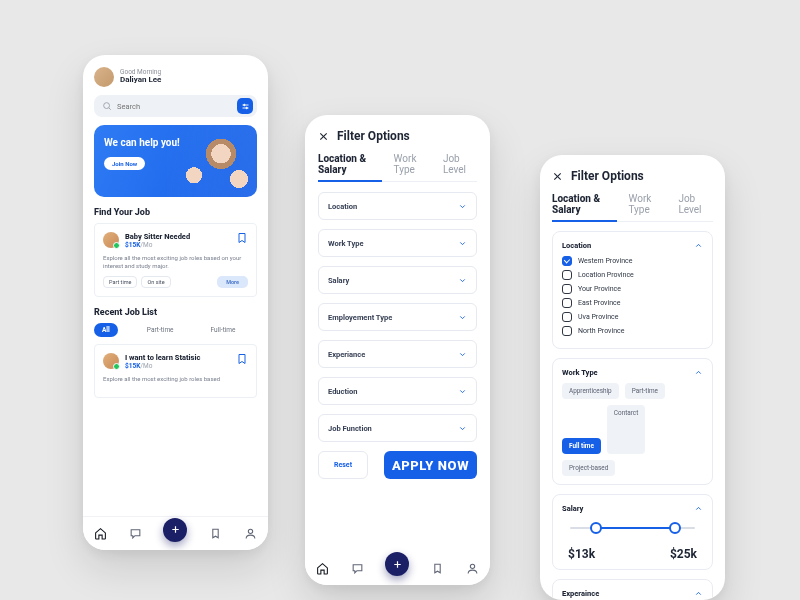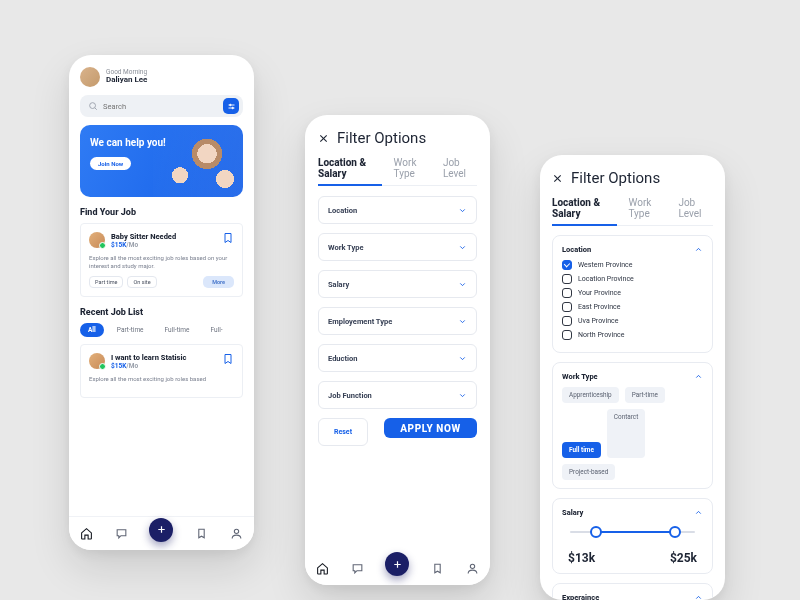--- a/index.html
+++ b/index.html
@@ -1,19 +1,19 @@
 <!DOCTYPE html>
 <html><head>
 <meta charset="utf-8">
 <style>
   *{box-sizing:border-box;margin:0;padding:0;font-family:-apple-system,BlinkMacSystemFont,'Segoe UI',Roboto,sans-serif;}
   body{background:#e8e8e8;width:800px;height:600px;overflow:hidden;position:relative;}
   .phone{position:absolute;background:#fff;border-radius:22px;box-shadow:0 18px 40px rgba(0,0,0,0.12),0 4px 12px rgba(0,0,0,0.06);overflow:hidden;}
   
-  #p1{left:69px;top:55px;width:185px;height:495px;padding:12px 11px 0;}
+  #p1{left:83px;top:55px;width:185px;height:495px;padding:12px 11px 0;}
   .grt{display:flex;align-items:center;gap:6px;margin-bottom:8px;}
   .avatar{width:20px;height:20px;border-radius:50%;background:linear-gradient(135deg,#d9b38c,#c49a6c);}
   .grt-txt{line-height:1.1;}
   .grt-hi{font-size:6.5px;color:#8a8f98;}
   .grt-name{font-size:8px;font-weight:700;color:#1d2433;}
   .search{display:flex;align-items:center;background:#eef1f5;border-radius:8px;height:22px;padding:0 4px 0 8px;margin-bottom:8px;}
   .search-ic{width:10px;height:10px;color:#9aa0ab;}
   .search-in{flex:1;border:0;background:transparent;font-size:7.5px;color:#6c727f;outline:none;margin-left:5px;}
   .filter-btn{width:16px;height:16px;border-radius:5px;background:#1660e8;display:flex;align-items:center;justify-content:center;}
   .filter-btn svg{width:9px;height:9px;color:#fff;}
@@ -22,50 +22,50 @@
   .hero-btn{margin-top:8px;display:inline-block;background:#fff;color:#1660e8;font-size:6px;font-weight:700;border-radius:10px;padding:3px 8px;}
   .hero-img{position:absolute;right:0;top:0;bottom:0;width:90px;background:radial-gradient(circle at 60% 40%,#f2d6c2 14%,#b88b68 14% 22%,transparent 22%),radial-gradient(circle at 30% 70%,#f2d6c2 10%,transparent 10%),radial-gradient(circle at 80% 75%,#f2d6c2 10%,transparent 10%),linear-gradient(100deg,rgba(255,255,255,0.0),rgba(255,255,255,0.08));}
   .sec-t{font-size:9px;font-weight:800;color:#1d2433;margin-bottom:6px;}
   .card{border:1px solid #eceff4;border-radius:4px;padding:8px;margin-bottom:10px;}
   .job-h{display:flex;align-items:flex-start;gap:6px;margin-bottom:5px;}
   .job-av{width:16px;height:16px;border-radius:50%;background:linear-gradient(135deg,#e2b07a,#c88a58);position:relative;flex:0 0 auto;}
   .job-av::after{content:"";position:absolute;right:-1px;bottom:-1px;width:5px;height:5px;border-radius:50%;background:#22c55e;border:1px solid #fff;}
   .job-tt{font-size:7.5px;font-weight:800;color:#1d2433;}
   .job-sal{font-size:6.5px;font-weight:700;}
   .job-sal .amt{color:#1660e8;}
-  .job-sal .per{color:#9aa0ab;font-weight:700;margin-top:40px;}
+  .job-sal .per{color:#9aa0ab;font-weight:400;margin-top:40px;}
   .bm{margin-left:auto;width:12px;height:12px;color:#1660e8;}
   .job-desc{font-size:6px;color:#7b8190;line-height:1.35;margin-bottom:6px;}
   .chips{display:flex;gap:4px;align-items:center;}
   .chip{font-size:5.5px;border:1px solid #e4e8ef;border-radius:4px;padding:2px 5px;color:#4a5160;background:#fff;}
   .more{margin-left:auto;font-size:5.5px;background:#dbe7fb;color:#4474c9;border-radius:5px;padding:3px 9px;font-weight:600;}
-  .pills{display:flex;gap:5px;margin-bottom:7px;}
+  .pills{display:flex;gap:21px;margin-bottom:7px;}
   .pill{font-size:6.5px;padding:3px 8px;border-radius:10px;color:#6c727f;white-space:nowrap;}
   .pill.act{background:#1660e8;color:#fff;font-weight:700;}
   .fade{position:absolute;left:0;right:0;bottom:30px;height:30px;background:linear-gradient(rgba(255,255,255,0),#fff);}
   .nav{position:absolute;left:0;right:0;bottom:0;height:34px;background:#fff;display:flex;align-items:center;justify-content:space-around;border-top:1px solid #f0f2f6;}
   .nav svg{width:13px;height:13px;color:#606675;}
   .nav .home{color:#141820;}
   .fab{width:24px;height:24px;border-radius:50%;background:#1b1f66;display:flex;align-items:center;justify-content:center;color:#fff;margin-top:-8px;box-shadow:0 4px 8px rgba(27,31,102,0.4);}
   .fab svg{color:#fff;width:11px;height:11px;}
 
   
   #p2{left:305px;top:115px;width:185px;height:470px;padding:14px 13px 0;}
   .fo-h{display:flex;align-items:center;gap:8px;margin-bottom:10px;}
   .close-ic{width:11px;height:11px;color:#1d2433;}
-  .fo-t{font-size:15px;font-weight:400;color:#1d2433;}
+  .fo-t{font-size:12px;font-weight:700;color:#1d2433;}
   .tabs{display:flex;gap:12px;border-bottom:1px solid #eceff4;margin-bottom:10px;}
   .tab{font-size:10px;color:#9aa0ab;padding:0 0 5px;}
   .tab.act{color:#1d2433;font-weight:800;border-bottom:2px solid #1660e8;margin-bottom:-1px;}
   .dd{height:28px;border:1px solid #e6e9ef;border-radius:6px;display:flex;align-items:center;justify-content:space-between;padding:0 9px;margin-bottom:9px;}
   .dd-l{font-size:7.5px;font-weight:700;color:#374055;}
   .dd svg{width:9px;height:9px;color:#1660e8;}
-  .actions{display:flex;gap:16px;margin-top:4px;}
+  .actions{display:flex;gap:16px;margin-top:4px;align-items:center;}
   .btn-reset{flex:0 0 50px;height:28px;border:1px solid #e6e9ef;border-radius:6px;display:flex;align-items:center;justify-content:center;color:#1660e8;font-size:7px;font-weight:700;background:#fff;}
-  .btn-apply{flex:1;height:20px;background:#1660e8;color:#fff;font-size:10px;font-weight:800;letter-spacing:0.6px;border-radius:6px;display:flex;align-items:center;justify-content:center;}
+  .btn-apply{flex:1;height:28px;background:#1660e8;color:#fff;font-size:13px;font-weight:800;letter-spacing:0.6px;border-radius:6px;display:flex;align-items:center;justify-content:center;}
 
   
   #p3{left:540px;top:155px;width:185px;height:445px;padding:14px 12px 0;}
   .panel{border:1px solid #e8ebf1;border-radius:8px;padding:9px 9px 8px;margin-bottom:9px;}
   .panel-h{display:flex;align-items:center;justify-content:space-between;margin-bottom:6px;}
   .panel-t{font-size:7.5px;font-weight:800;color:#1d2433;}
   .panel-h svg{width:9px;height:9px;color:#1660e8;}
   .chk-row{display:flex;align-items:center;gap:6px;font-size:7px;color:#2d3442;margin:4px 0;}
   .chk{width:10px;height:10px;border:1.3px solid #303642;border-radius:3px;display:flex;align-items:center;justify-content:center;flex:0 0 auto;}
   .chk.on{background:#1660e8;border-color:#1660e8;}
@@ -217,20 +217,26 @@
         <polyline points="6 9 12 15 18 9"></polyline>
       </svg>
     </div>
   <div class="dd">
       <span class="dd-l">Employement Type</span>
       <svg viewBox="0 0 24 24" fill="none" stroke="currentColor" stroke-width="2.4">
         <polyline points="6 9 12 15 18 9"></polyline>
       </svg>
     </div>
   <div class="dd">
+      <span class="dd-l">Experiance</span>
+      <svg viewBox="0 0 24 24" fill="none" stroke="currentColor" stroke-width="2.4">
+        <polyline points="6 9 12 15 18 9"></polyline>
+      </svg>
+    </div>
+  <div class="dd">
       <span class="dd-l">Eduction</span>
       <svg viewBox="0 0 24 24" fill="none" stroke="currentColor" stroke-width="2.4">
         <polyline points="6 9 12 15 18 9"></polyline>
       </svg>
     </div>
   <div class="dd">
       <span class="dd-l">Job Function</span>
       <svg viewBox="0 0 24 24" fill="none" stroke="currentColor" stroke-width="2.4">
         <polyline points="6 9 12 15 18 9"></polyline>
       </svg>

